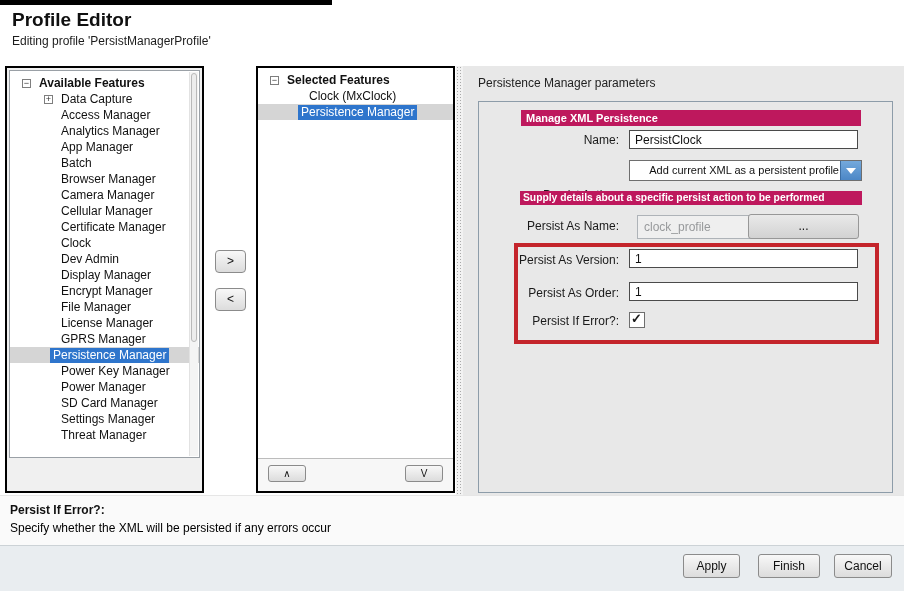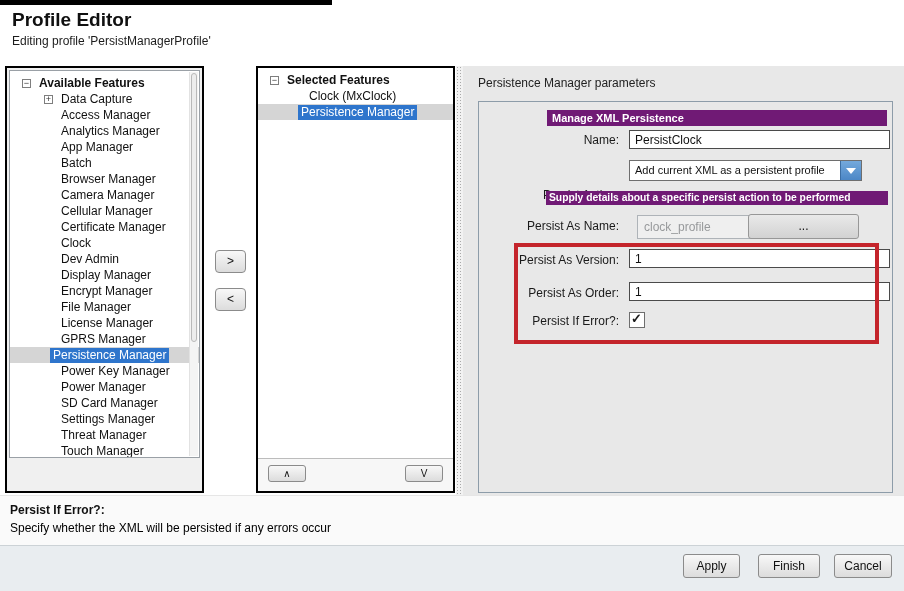--- a/index.html
+++ b/index.html
@@ -42,32 +42,32 @@
 
   
   .splitter { position:absolute; left:456px; top:66px; width:7px; height:429px; background:#f2f2f2;
               background-image:radial-gradient(#a9a9a9 0.8px, transparent 0.9px); background-size:3px 3px; }
 
   
   .right-panel { position:absolute; left:463px; top:66px; width:441px; height:429px; background:#e8e8e8; }
   .params-title { position:absolute; left:15px; top:10px; font-size:12px; color:#222; }
   .groupbox { position:absolute; left:15px; top:35px; width:415px; height:392px; border:1px solid #8d9ca9; }
 
-  .hdr-bar { position:absolute; background:#701a75; color:#fff; font-weight:bold; white-space:nowrap; overflow:hidden;margin-left:26px; }
+  .hdr-bar { position:absolute; background:#be185d; color:#fff; font-weight:bold; white-space:nowrap; overflow:hidden; }
   .hdr1 { left:42px; top:8px; width:340px; height:16px; font-size:11px; line-height:16px; padding-left:5px; }
   .hdr2 { left:41px; top:89px; width:342px; height:14px; font-size:10.3px; line-height:14px; padding-left:3px; }
 
   .flabel { position:absolute; left:0; width:140px; text-align:right; font-size:12px; color:#1a1a1a; }
   .lb-name { top:31px; } .lb-action { top:62px;margin-top:24px; } .lb-pan { top:117px; } .lb-ver { top:151px; } .lb-ord { top:184px; } .lb-err { top:212px; }
 
-  .tbox { position:absolute; left:150px; width:261px; height:19px; background:#fff; border:1px solid #4a4a4a; font-family:"Liberation Sans",sans-serif; font-size:12px; color:#111; padding:0 5px; }
+  .tbox { position:absolute; left:150px; width:229px; height:19px; background:#fff; border:1px solid #4a4a4a; font-family:"Liberation Sans",sans-serif; font-size:12px; color:#111; padding:0 5px; }
   .tb-name { top:28px; } .tb-ver { top:147px; } .tb-ord { top:180px; }
 
   .combo { position:absolute; left:150px; top:58px; width:233px; height:21px; background:#fff; border:1px solid #6e6e6e; }
-  .combo-text { position:absolute; left:5px; top:0; right:22px; font-size:11px; line-height:19px; white-space:nowrap; overflow:hidden; color:#111; }
+  .combo-text { position:absolute; left:5px; top:0; right:22px; font-size:11px; line-height:19px; white-space:nowrap; overflow:hidden; color:#111;text-align:right; }
   .combo-arrow-btn { position:absolute; right:0; top:0; width:21px; height:19px; background:linear-gradient(#74a9dc,#4c87c6); border-left:1px solid #3c6ea3; }
   .combo-arrow-btn .tri { position:absolute; left:5px; top:7px; width:0; height:0; border-left:5px solid transparent; border-right:5px solid transparent; border-top:6px solid #fff; }
 
   .tbox-disabled { position:absolute; left:150px; top:113px; width:114px; height:24px; background:#efefef; border:1px solid #aeb3b8; font-size:12px; color:#97999b; padding:0 6px; line-height:22px;margin-left:8px; }
   .browse-btn { position:absolute; left:269px; top:112px; width:111px; height:25px; line-height:23px; background:linear-gradient(#e9e9e9,#d2d2d2); border:1px solid #979797; }
 
   .red-annotation { position:absolute; left:35px; top:141px; width:365px; height:101px; border:4px solid #c4242b; pointer-events:none; z-index:5; }
 
   .checkbox { position:absolute; left:150px; top:210px; width:16px; height:16px; background:#fff; border:1px solid #6e6e6e; }
   .checkmark { position:absolute; left:1px; top:-2px; font-size:13px; font-weight:bold; color:#1a1a1a; }
@@ -181,24 +181,20 @@
             <span class="tlabel">SD Card Manager</span>
           </div>
           <div class="trow child">
             <span class="expander spacer"></span>
             <span class="tlabel">Settings Manager</span>
           </div>
           <div class="trow child">
             <span class="expander spacer"></span>
             <span class="tlabel">Threat Manager</span>
           </div>
-          <div class="trow child">
-            <span class="expander spacer"></span>
-            <span class="tlabel">Touch Manager</span>
-          </div>
         </div>
       <div class="vscroll">
         <div class="vthumb"></div>
       </div>
     </div>
   </div>
 
   <button class="btn xfer-btn xfer-add">&gt;</button>
   <button class="btn xfer-btn xfer-remove">&lt;</button>
 

